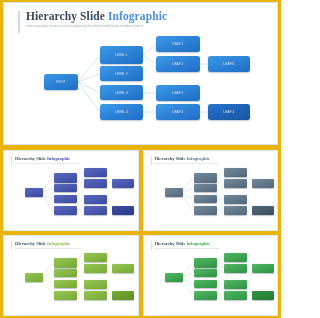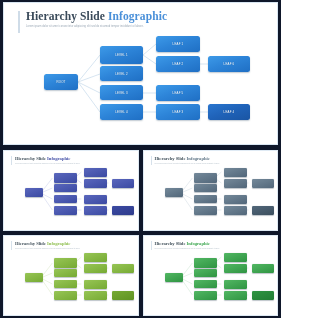--- a/index.html
+++ b/index.html
@@ -2,21 +2,21 @@
 <html><head>
 <meta charset="utf-8">
 <style>
   * { box-sizing: border-box; margin:0; padding:0; }
   html, body {
     width: 281px; height: 318px;
     background: #ffffff;
     font-family: "Liberation Sans", sans-serif;
     overflow: hidden;
   }
-  .page { position: relative; width:281px; height:318px; background:#0f172a; }
+  .page { position: relative; width:281px; height:318px; background:#eab308; }
 
   
   .main-slide {
     position:absolute; left:3px; top:2px; width:275px; height:143px;
     background:#ffffff; border:1px solid #d9e6f2;
   }
   .title-wrap { position:absolute; left:14px; top:7px; padding-left:8px; }
   .title-rule {
     position:absolute; left:0; top:1px; width:2px; height:22px; background:#cfdce8;
   }

